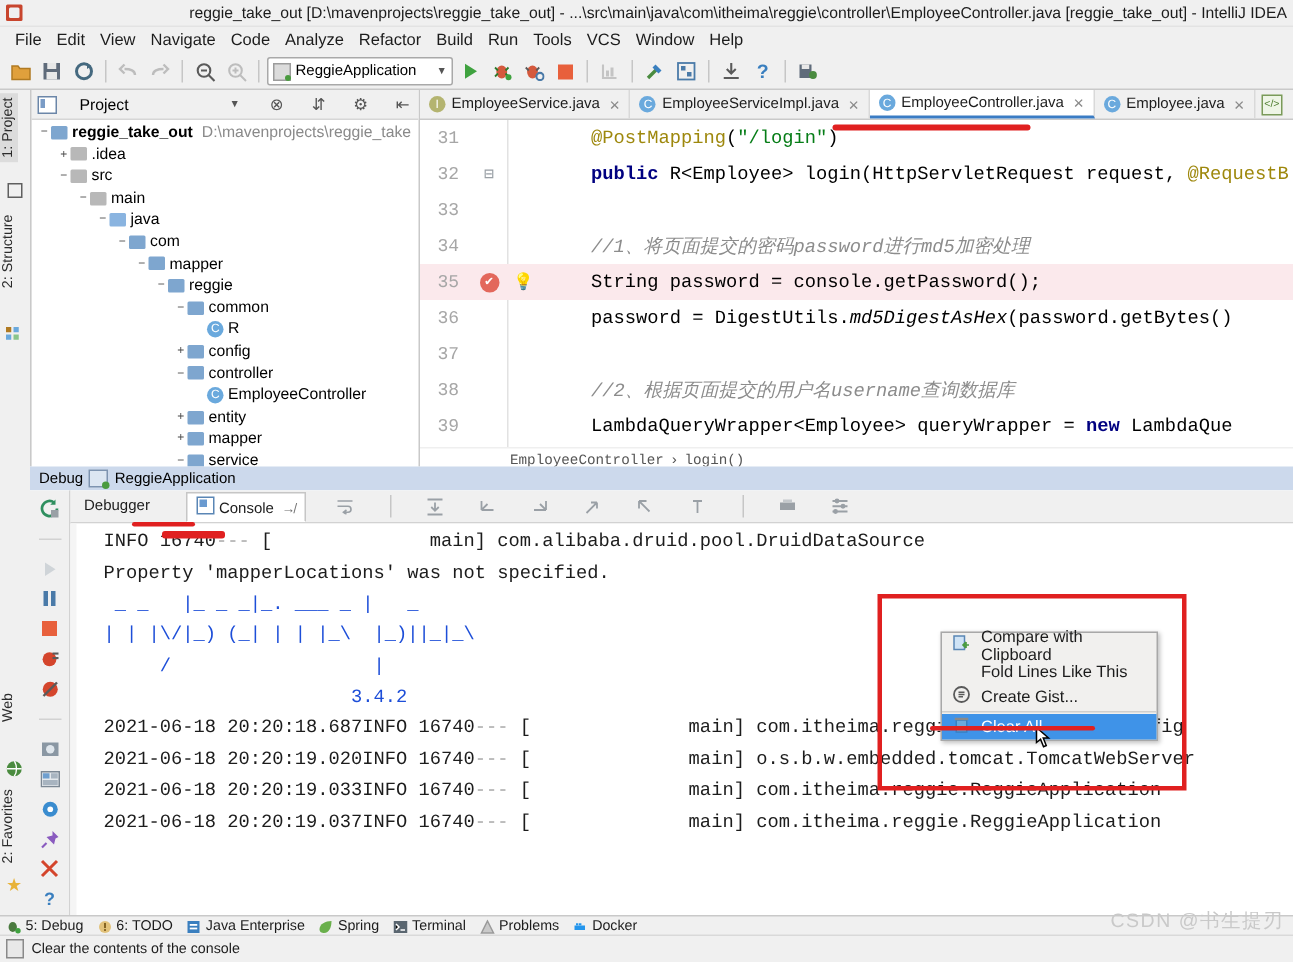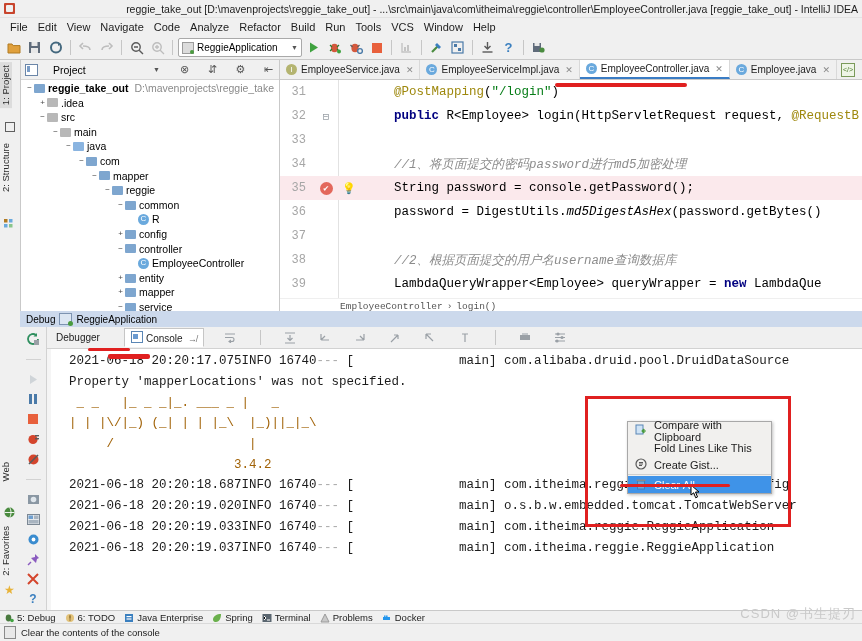--- a/index.html
+++ b/index.html
@@ -125,21 +125,21 @@
   .dtab.active{background:#fff;border:1px solid #c6c6c6;border-bottom-color:#fff;}
   .dtab .dtic{display:inline-block;width:10px;height:10px;border:1px solid #5a86b5;background:#fff;
      margin-right:3px;vertical-align:-1px;position:relative;}
   .dtab .dtic:after{content:"";position:absolute;left:1.5px;top:1.5px;width:5px;height:5px;background:#6a9ad0;}
   .dtbtn{width:17px;height:17px;display:flex;align-items:center;justify-content:center;color:#6e6e6e;font-size:11px;}
   .console{flex:1;position:relative;overflow:hidden;background:#fff;
      font-family:"Liberation Mono",monospace;font-size:12.5px;color:#1c1c1c;padding-top:2px;}
   .lrow{height:20.7px;display:flex;align-items:center;white-space:pre;padding-left:22px;}
   .lrow .ts{color:#1c1c1c;}
   .lrow .dash{color:#a9a9a9;}
-  .banner{color:#a16207;text-align:center;}
+  .banner{color:#1d4ed8;text-align:center;}
   .conscroll{position:absolute;left:0;top:0;bottom:0;width:4px;background:#f5f5f5;}
 
   
   .ctxbox{position:absolute;border:3px solid #e02020;}
   .ctxmenu{position:absolute;background:#f1f0ee;border:1px solid #a8a8a8;
      box-shadow:1px 1px 3px rgba(0,0,0,.25);font-family:"Liberation Sans",sans-serif;}
   .cmi{height:17px;display:flex;align-items:center;gap:7px;padding:0 10px 0 6px;font-size:11px;color:#1c1c1c;}
   .cmi.sel{background:#3f93e8;color:#fff;}
   .cmi .cmic{width:13px;text-align:center;font-size:11px;flex:none;}
   .cmsep{height:1px;background:#d0cfcd;margin:1px 0;}
@@ -664,21 +664,21 @@
                 <path d="M1 2h10M1 5.5h10M1 9h10" stroke="#9aa0a6" stroke-width="1.2"></path>
                 <circle cx="4" cy="2" r="1.6" fill="#9aa0a6"></circle>
                 <circle cx="8" cy="5.5" r="1.6" fill="#9aa0a6"></circle>
                 <circle cx="3" cy="9" r="1.6" fill="#9aa0a6"></circle>
               </svg>
           </div>
         </div>
 
         <div class="console" id="console">
           <div class="conscroll"></div>
-        <div class="lrow"><span class="ts">2021-06-18 20:20:17.075</span>  <span>INFO 16740</span> <span class="dash">---</span> [&nbsp;&nbsp;&nbsp;&nbsp;&nbsp;&nbsp;&nbsp;&nbsp;&nbsp;&nbsp;&nbsp;&nbsp;&nbsp;&nbsp;main] com.alibaba.druid.pool.DruidDataSource</div>
+        <div class="lrow">  <span>INFO 16740</span> <span class="dash">---</span> [&nbsp;&nbsp;&nbsp;&nbsp;&nbsp;&nbsp;&nbsp;&nbsp;&nbsp;&nbsp;&nbsp;&nbsp;&nbsp;&nbsp;main] com.alibaba.druid.pool.DruidDataSource</div>
             <div class="lrow"><span>Property 'mapperLocations' was not specified.</span></div>
             <div class="lrow"><span class="banner">&nbsp;_&nbsp;_&nbsp;&nbsp;&nbsp;|_&nbsp;_&nbsp;_|_.&nbsp;___&nbsp;_&nbsp;|&nbsp;&nbsp;&nbsp;_&nbsp;</span></div>
             <div class="lrow"><span class="banner">|&nbsp;|&nbsp;|\/|_)&nbsp;(_|&nbsp;|&nbsp;|&nbsp;|_\&nbsp;&nbsp;|_)||_|_\</span></div>
             <div class="lrow"><span class="banner">&nbsp;&nbsp;&nbsp;&nbsp;&nbsp;/&nbsp;&nbsp;&nbsp;&nbsp;&nbsp;&nbsp;&nbsp;&nbsp;&nbsp;&nbsp;&nbsp;&nbsp;&nbsp;&nbsp;&nbsp;&nbsp;&nbsp;&nbsp;|&nbsp;&nbsp;&nbsp;&nbsp;&nbsp;&nbsp;&nbsp;&nbsp;</span></div>
             <div class="lrow"><span class="banner">&nbsp;&nbsp;&nbsp;&nbsp;&nbsp;&nbsp;&nbsp;&nbsp;&nbsp;&nbsp;&nbsp;&nbsp;&nbsp;&nbsp;&nbsp;&nbsp;&nbsp;&nbsp;&nbsp;&nbsp;&nbsp;&nbsp;3.4.2</span></div>
             <div class="lrow"><span class="ts">2021-06-18 20:20:18.687</span>  <span>INFO 16740</span> <span class="dash">---</span> [&nbsp;&nbsp;&nbsp;&nbsp;&nbsp;&nbsp;&nbsp;&nbsp;&nbsp;&nbsp;&nbsp;&nbsp;&nbsp;&nbsp;main] com.itheima.reggie.config.WebMvcConfig</div>
             <div class="lrow"><span class="ts">2021-06-18 20:20:19.020</span>  <span>INFO 16740</span> <span class="dash">---</span> [&nbsp;&nbsp;&nbsp;&nbsp;&nbsp;&nbsp;&nbsp;&nbsp;&nbsp;&nbsp;&nbsp;&nbsp;&nbsp;&nbsp;main] o.s.b.w.embedded.tomcat.TomcatWebServer</div>
             <div class="lrow"><span class="ts">2021-06-18 20:20:19.033</span>  <span>INFO 16740</span> <span class="dash">---</span> [&nbsp;&nbsp;&nbsp;&nbsp;&nbsp;&nbsp;&nbsp;&nbsp;&nbsp;&nbsp;&nbsp;&nbsp;&nbsp;&nbsp;main] com.itheima.reggie.ReggieApplication</div>
             <div class="lrow"><span class="ts">2021-06-18 20:20:19.037</span>  <span>INFO 16740</span> <span class="dash">---</span> [&nbsp;&nbsp;&nbsp;&nbsp;&nbsp;&nbsp;&nbsp;&nbsp;&nbsp;&nbsp;&nbsp;&nbsp;&nbsp;&nbsp;main] com.itheima.reggie.ReggieApplication</div>
           </div>

